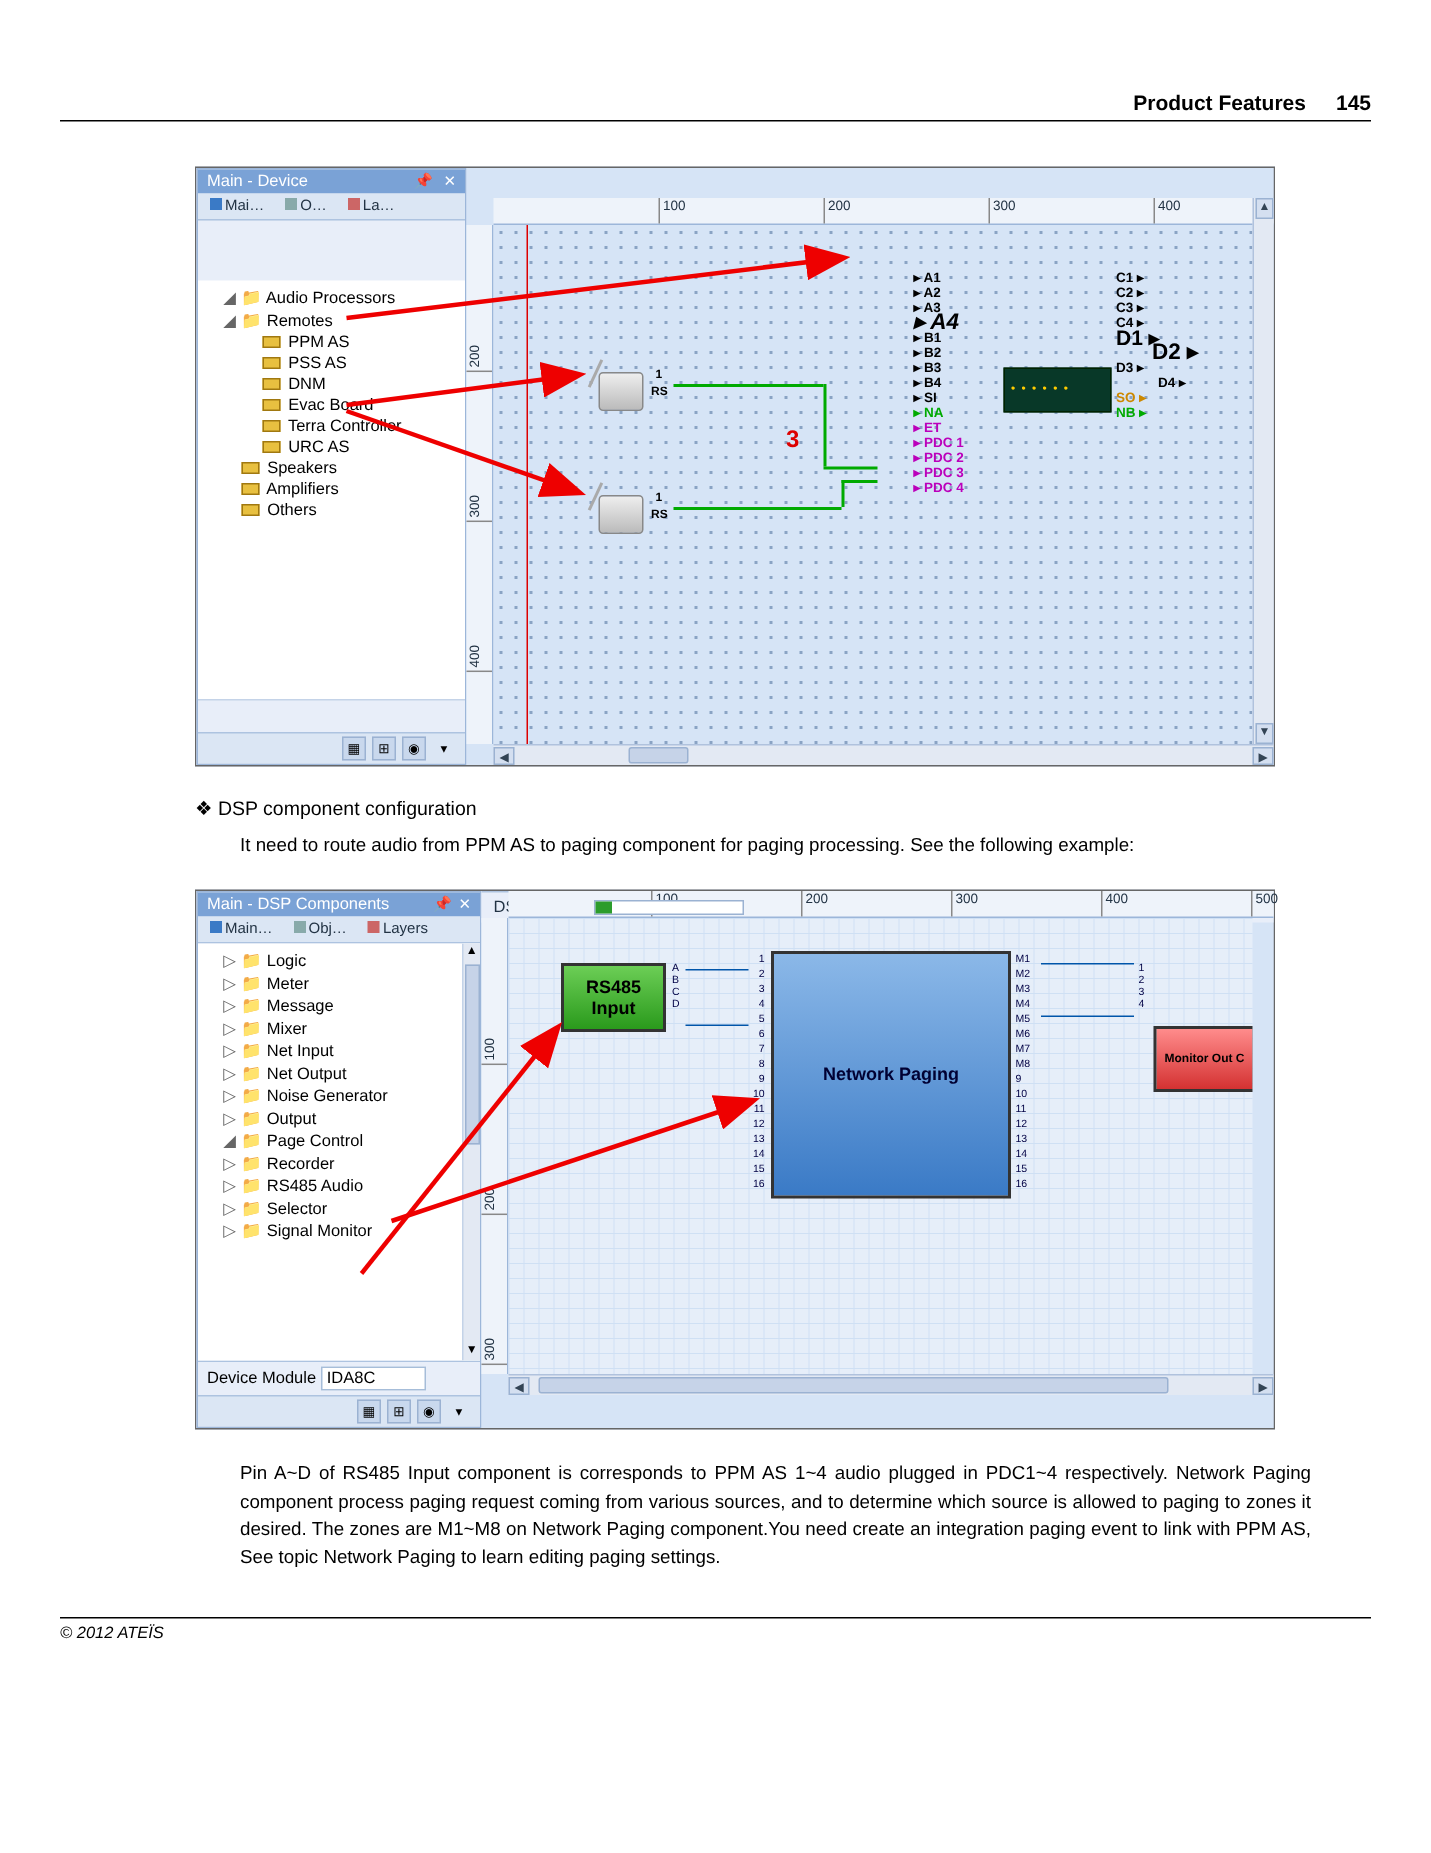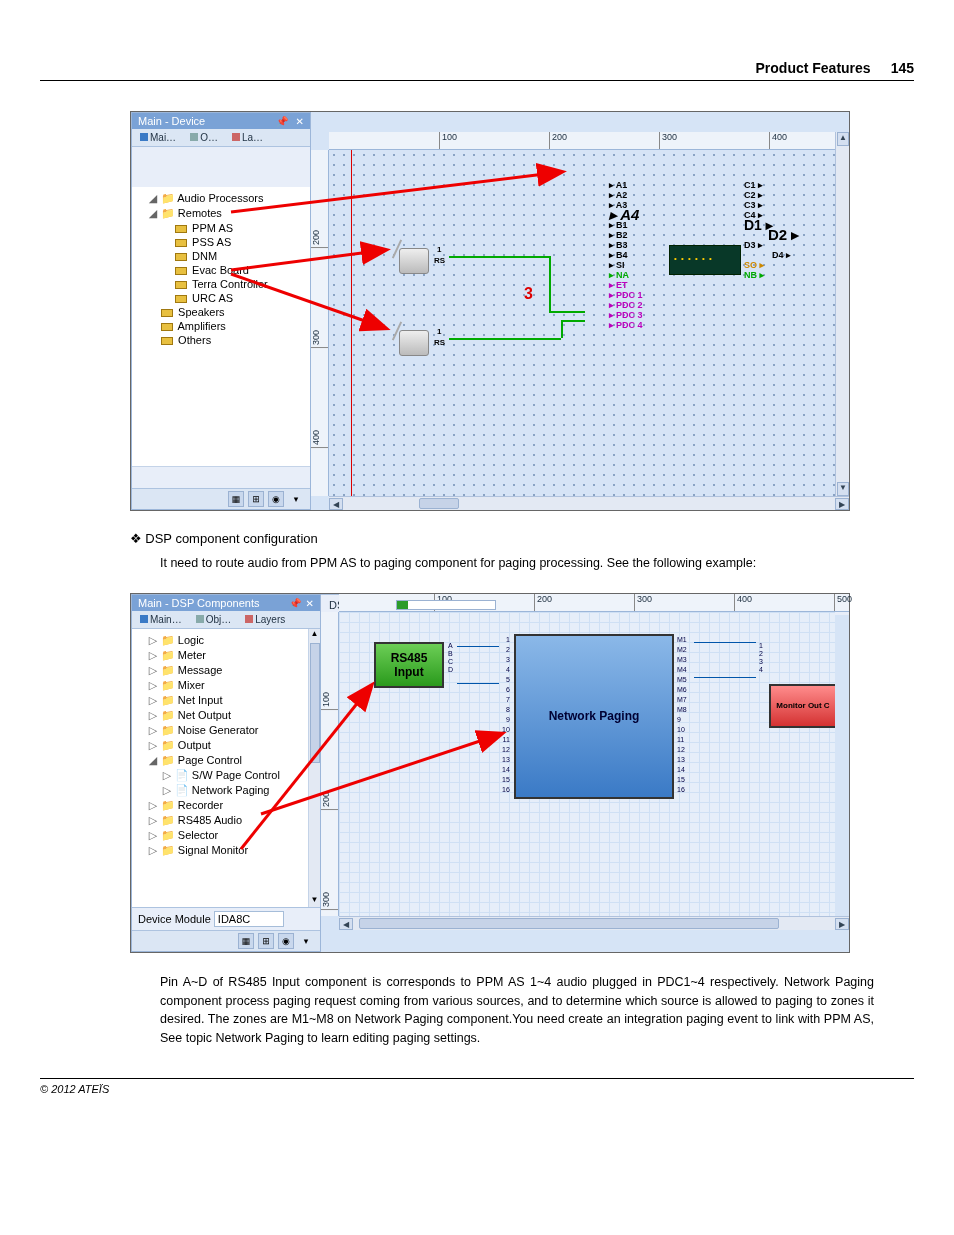--- a/index.html
+++ b/index.html
@@ -215,24 +215,20 @@
       <ul id="tree2">
           <li><span class="glyph">▷</span> <span class="folder-icon">📁</span> Logic</li>
           <li><span class="glyph">▷</span> <span class="folder-icon">📁</span> Meter</li>
           <li><span class="glyph">▷</span> <span class="folder-icon">📁</span> Message</li>
           <li><span class="glyph">▷</span> <span class="folder-icon">📁</span> Mixer</li>
           <li><span class="glyph">▷</span> <span class="folder-icon">📁</span> Net Input</li>
           <li><span class="glyph">▷</span> <span class="folder-icon">📁</span> Net Output</li>
           <li><span class="glyph">▷</span> <span class="folder-icon">📁</span> Noise Generator</li>
           <li><span class="glyph">▷</span> <span class="folder-icon">📁</span> Output</li>
           <li><span class="glyph">◢</span> <span class="folder-icon">📁</span> Page Control</li>
-          <ul>
-            <li><span class="glyph">▷</span> <span class="folder-icon">📄</span> S/W Page Control</li>
-            <li><span class="glyph">▷</span> <span class="folder-icon">📄</span> Network Paging</li>
-          </ul>
           <li><span class="glyph">▷</span> <span class="folder-icon">📁</span> Recorder</li>
           <li><span class="glyph">▷</span> <span class="folder-icon">📁</span> RS485 Audio</li>
           <li><span class="glyph">▷</span> <span class="folder-icon">📁</span> Selector</li>
           <li><span class="glyph">▷</span> <span class="folder-icon">📁</span> Signal Monitor</li>
         </ul>
       <div style="position:absolute; right:0; top:0; bottom:0; width:12px; background:#e3e9f3; border-left:1px solid #c4d3e8;">
         <div style="position:absolute; top:0; width:100%; height:12px; text-align:center; font-size:8px;">▲</div>
         <div style="position:absolute; top:14px; width:10px; left:1px; height:120px; background:#c6d3e8; border:1px solid #9bb2d2;"></div>
         <div style="position:absolute; bottom:0; width:100%; height:12px; text-align:center; font-size:8px;">▼</div>
       </div>

